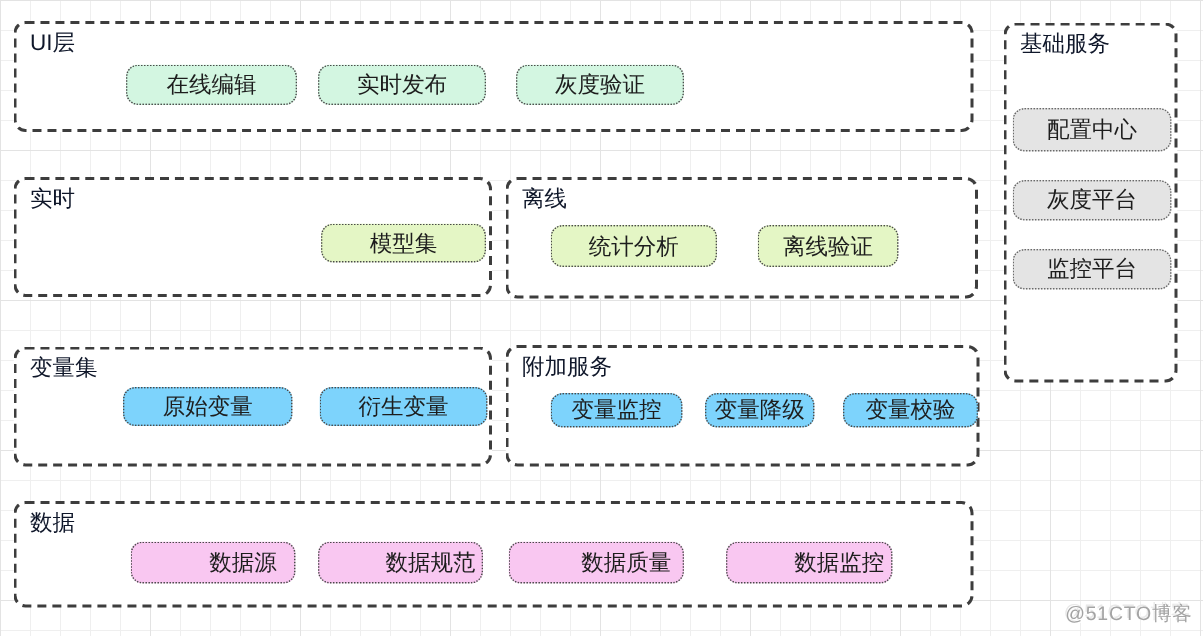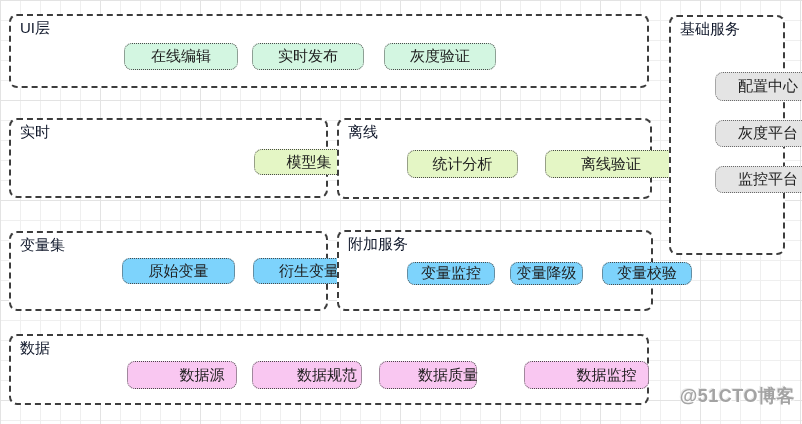--- a/index.html
+++ b/index.html
@@ -39,33 +39,32 @@
     position: absolute;
     box-sizing: border-box;
     border: 1.5px dotted #4a4a4a;
     border-radius: 8px;
     display: flex;
     align-items: center;
     justify-content: center;
     font-size: 15px;
     color: #1d1d1d;
     white-space: nowrap;
-    margin-left: 40px;
   }
   .c-mint  { background: #d3f6e1; }
   .c-lime  { background: #e4f6c5; }
   .c-peach { background: #7dd3fc; }
   .c-pink  { background: #f9c7f1; padding-left: 40px; }
   .c-gray  { background: #e4e4e4; border-color: #6a6a6a; }
   .watermark {
     position: absolute;
     right: 7px;
-    bottom: 16px;
-    font-size: 18px;
-    font-weight: bold;
+    bottom: 6px;
+    font-size: 13px;
+    font-weight: normal;
     color: #a3a3a3;
     text-shadow: 1px 1px 0 #ffffff, -1px -1px 0 #e8e8e8;
     letter-spacing: 0.5px;
   }
 </style>
 </head>
 <body>
 
 <div class="canvas">
 
@@ -77,42 +76,42 @@
   </section>
 
   <section class="box" style="left:9px; top:118px; width:319px; height:80px;">
     <div class="box-label">实时</div>
     <div class="chip c-lime" style="left:203px; top:29px; width:110px; height:26px;">模型集</div>
   </section>
 
   <section class="box" style="left:337px; top:118px; width:315px; height:81px;">
     <div class="box-label">离线</div>
     <div class="chip c-lime" style="left:28px;  top:30px; width:111px; height:28px;">统计分析</div>
-    <div class="chip c-lime" style="left:166px; top:30px; width:132px; height:28px;">离线验证</div>
+    <div class="chip c-lime" style="left:166px; top:30px; width:94px; height:28px;">离线验证</div>
   </section>
 
   <section class="box" style="left:9px; top:231px; width:319px; height:80px;">
     <div class="box-label">变量集</div>
     <div class="chip c-peach" style="left:71px;  top:25px; width:113px; height:26px;">原始变量</div>
     <div class="chip c-peach" style="left:202px; top:25px; width:112px; height:26px;">衍生变量</div>
   </section>
 
   <section class="box" style="left:337px; top:230px; width:316px; height:81px;">
     <div class="box-label">附加服务</div>
     <div class="chip c-peach" style="left:28px;  top:30px; width:88px; height:23px;">变量监控</div>
     <div class="chip c-peach" style="left:131px; top:30px; width:73px; height:23px;">变量降级</div>
     <div class="chip c-peach" style="left:223px; top:30px; width:90px; height:23px;">变量校验</div>
   </section>
 
   <section class="box" style="left:9px; top:334px; width:640px; height:71px;">
     <div class="box-label">数据</div>
     <div class="chip c-pink" style="left:76px;  top:25px; width:110px; height:28px;">数据源</div>
     <div class="chip c-pink" style="left:201px; top:25px; width:110px; height:28px;">数据规范</div>
-    <div class="chip c-pink" style="left:328px; top:25px; width:98px; height:28px;">数据质量</div>
-    <div class="chip c-pink" style="left:473px; top:25px; width:125px; height:28px;">数据监控</div>
+    <div class="chip c-pink" style="left:328px; top:25px; width:117px; height:28px;">数据质量</div>
+    <div class="chip c-pink" style="left:473px; top:25px; width:111px; height:28px;">数据监控</div>
   </section>
 
   <section class="box" style="left:669px; top:15px; width:116px; height:240px;">
     <div class="box-label">基础服务</div>
     <div class="chip c-gray" style="left:4px; top:55px;  width:106px; height:29px;">配置中心</div>
     <div class="chip c-gray" style="left:4px; top:103px; width:106px; height:27px;">灰度平台</div>
     <div class="chip c-gray" style="left:4px; top:149px; width:106px; height:27px;">监控平台</div>
   </section>
 
   <div class="watermark">@51CTO博客</div>

